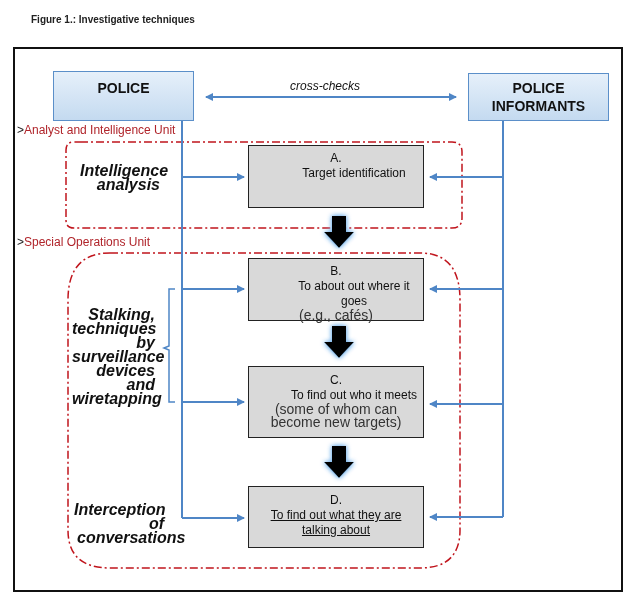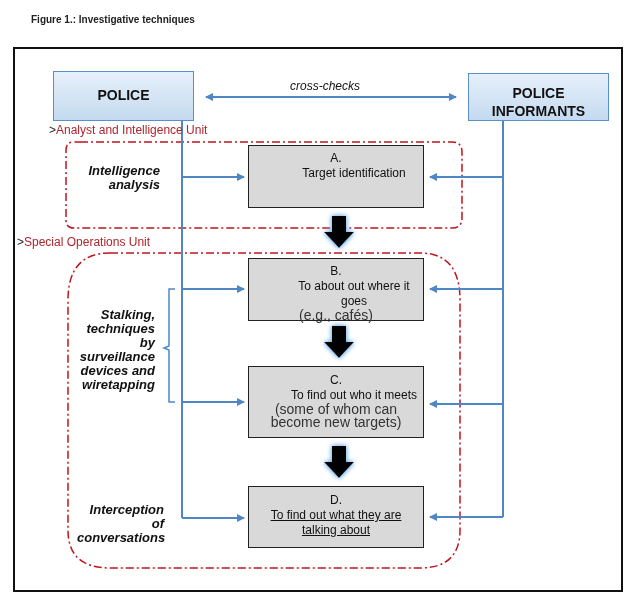--- a/index.html
+++ b/index.html
@@ -5,36 +5,36 @@
   html, body { margin:0; padding:0; background:#ffffff; }
   body { width:640px; height:611px; position:relative; overflow:hidden;
          font-family:"Liberation Sans", sans-serif; color:#111; }
   .fig-title { position:absolute; left:31px; top:14px; font-size:10px; font-weight:bold; color:#222; }
   .frame { position:absolute; left:13px; top:47px; width:610px; height:545px;
            border:2px solid #111; box-sizing:border-box; }
   svg.lines { position:absolute; left:0; top:0; width:640px; height:611px; }
   .actor { position:absolute; border:1px solid #5b8fc9; box-sizing:border-box;
            background:linear-gradient(to bottom,#e6f0fa 0%,#c4daf0 100%);
            font-weight:bold; font-size:14px; text-align:center; color:#111;
-           display:flex; align-items:center; justify-content:flex-end; flex-direction:column; line-height:18px; }
+           display:flex; align-items:center; justify-content:center; flex-direction:column; line-height:18px; }
   .actor-police { left:53px; top:71px; width:141px; height:50px; padding-bottom:16px; }
   .actor-informants { left:468px; top:73px; width:141px; height:48px; }
   .cross { position:absolute; left:290px; top:79px; font-style:italic; font-size:12px; color:#111;text-align:center; }
   .unit-label { position:absolute; font-size:12px; color:#b0242a; }
   .unit-label .gt { color:#222; }
   .step { position:absolute; left:248px; width:176px; background:#d9d9d9; border:1.5px solid #222;
           box-sizing:border-box; text-align:center; font-size:12px; color:#111; line-height:15px; }
   .step .letter { display:block; }
   .step .main { display:block;padding-left:36px; }
   .step .sub { display:block; font-size:14px; color:#333; line-height:13px; }
   .step-a { top:145px; height:63px; padding-top:5px; }
   .step-b { top:258px; height:63px; padding-top:5px; }
   .step-c { top:366px; height:72px; padding-top:6px; }
   .step-d { top:486px; height:62px; padding-top:6px; }
-  .technique { position:absolute; font-weight:bold; font-style:italic; font-size:13px; color:#111;
+  .technique { position:absolute; font-weight:bold; font-style:italic; font-size:16px; color:#111;
                text-align:right; line-height:14px; }
   .tech-intel { left:80px; top:164px; width:80px; }
   .tech-stalk { left:72px; top:308px; width:83px; }
   .tech-intercept { left:74px; top:503px; width:90px; text-align:right;font-style:italic; }
 </style>
 </head>
 <body>
 
 <div class="fig-title">Figure 1.: Investigative techniques</div>
 <div class="frame"></div>
@@ -85,21 +85,21 @@
 
 <div class="actor actor-police">
   <span>POLICE</span>
 </div>
 <div class="actor actor-informants">
   <span>POLICE</span>
   <span>INFORMANTS</span>
 </div>
 <div class="cross">cross-checks</div>
 
-<div class="unit-label" style="left:17px;top:123px;margin-left:32px;">
+<div class="unit-label" style="left:17px;top:123px;">
   <span class="gt">&gt;</span><span>Analyst and Intelligence Unit</span>
 </div>
 <div class="unit-label" style="left:17px;top:235px;">
   <span class="gt">&gt;</span><span>Special Operations Unit</span>
 </div>
 
 <div class="technique tech-intel">
   <div>Intelligence</div>
   <div>analysis</div>
 </div>

